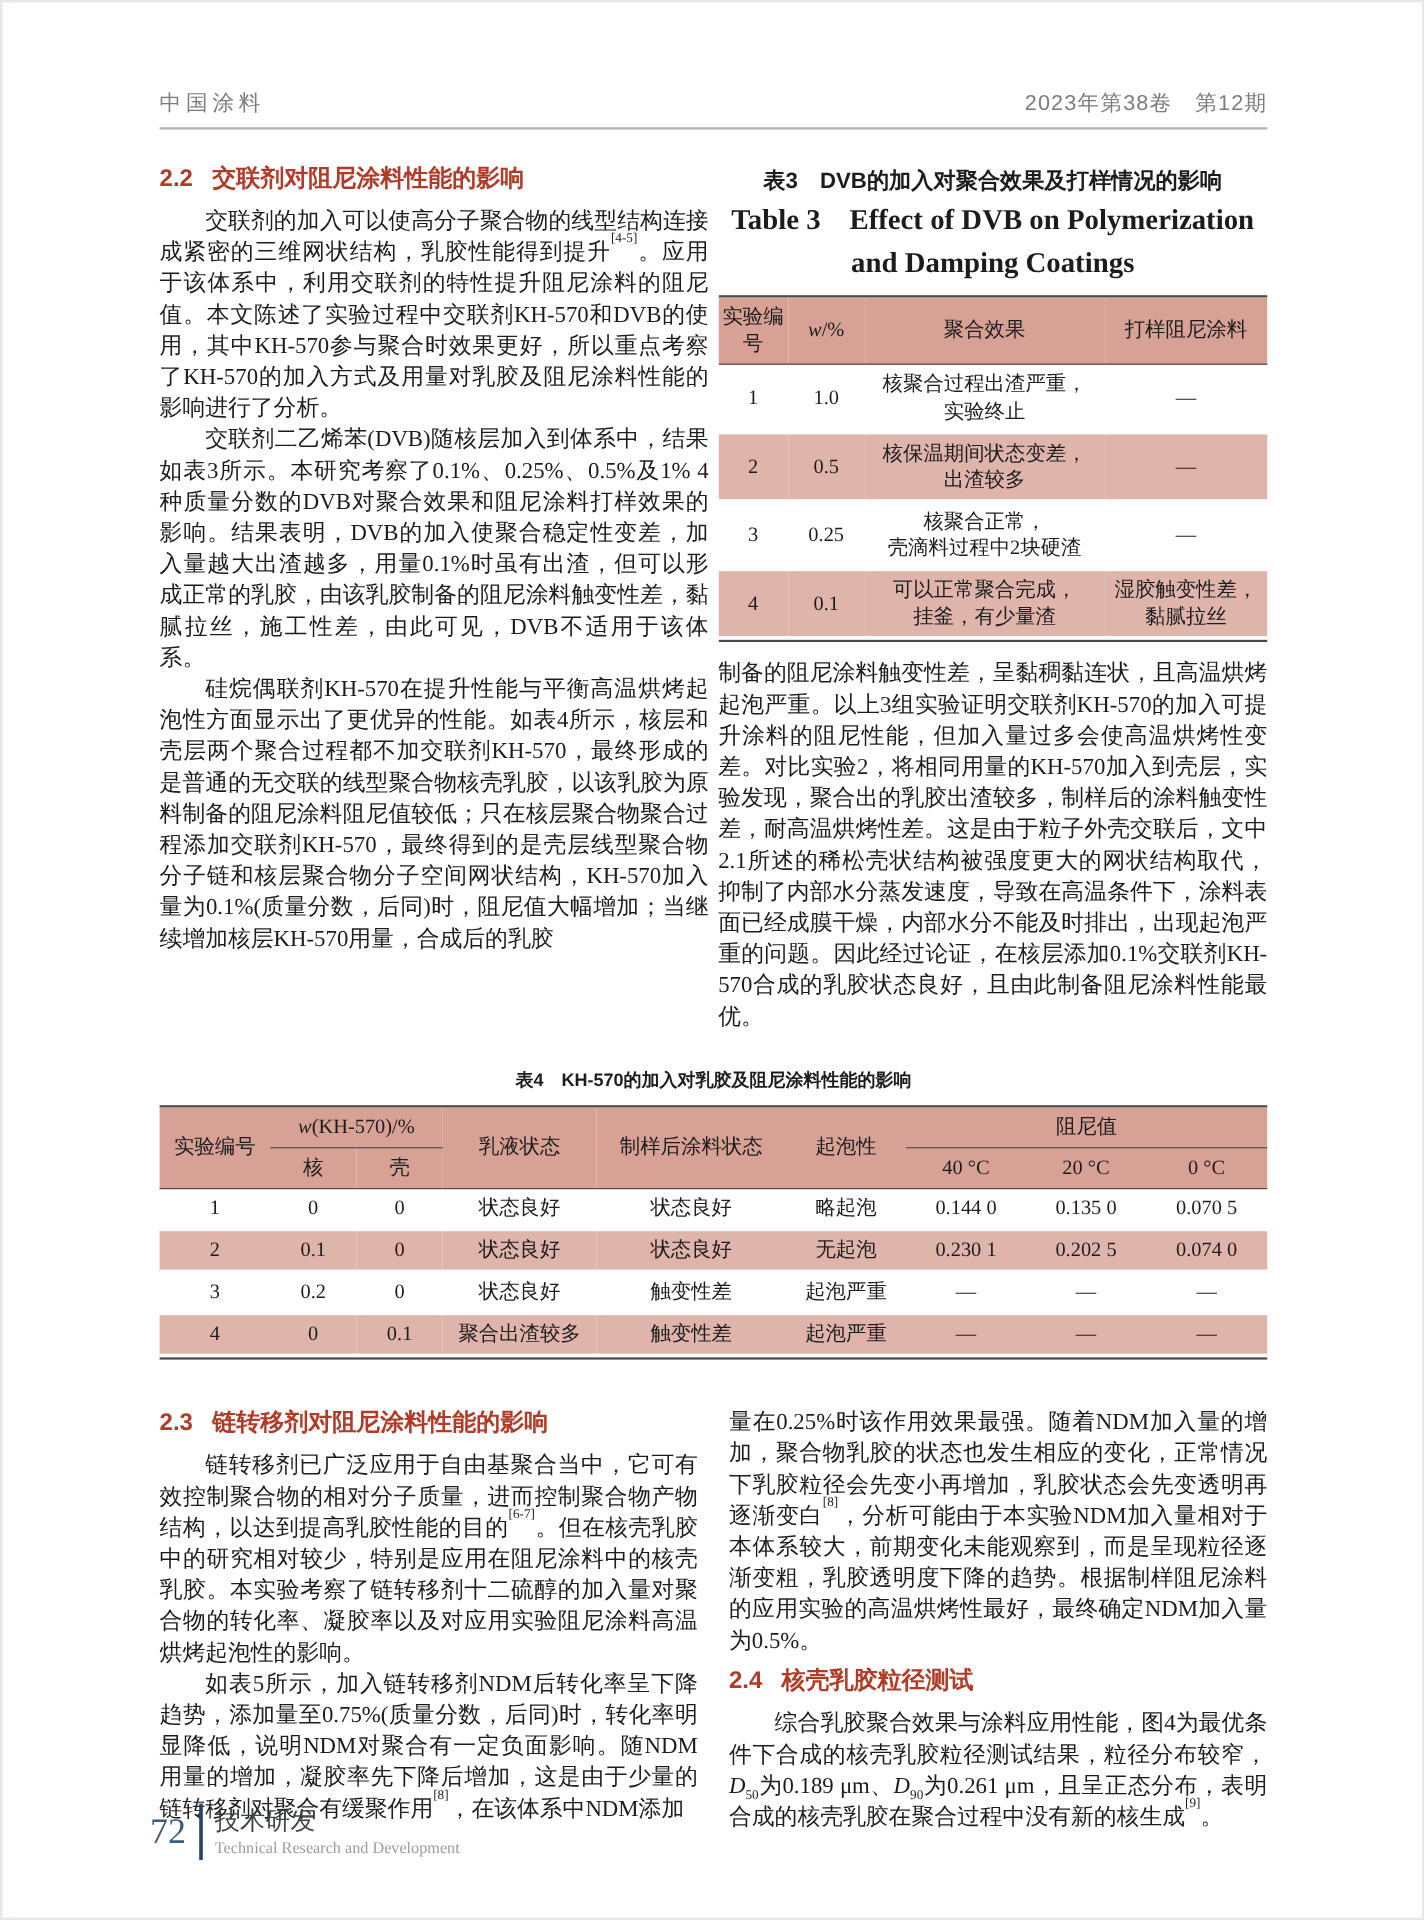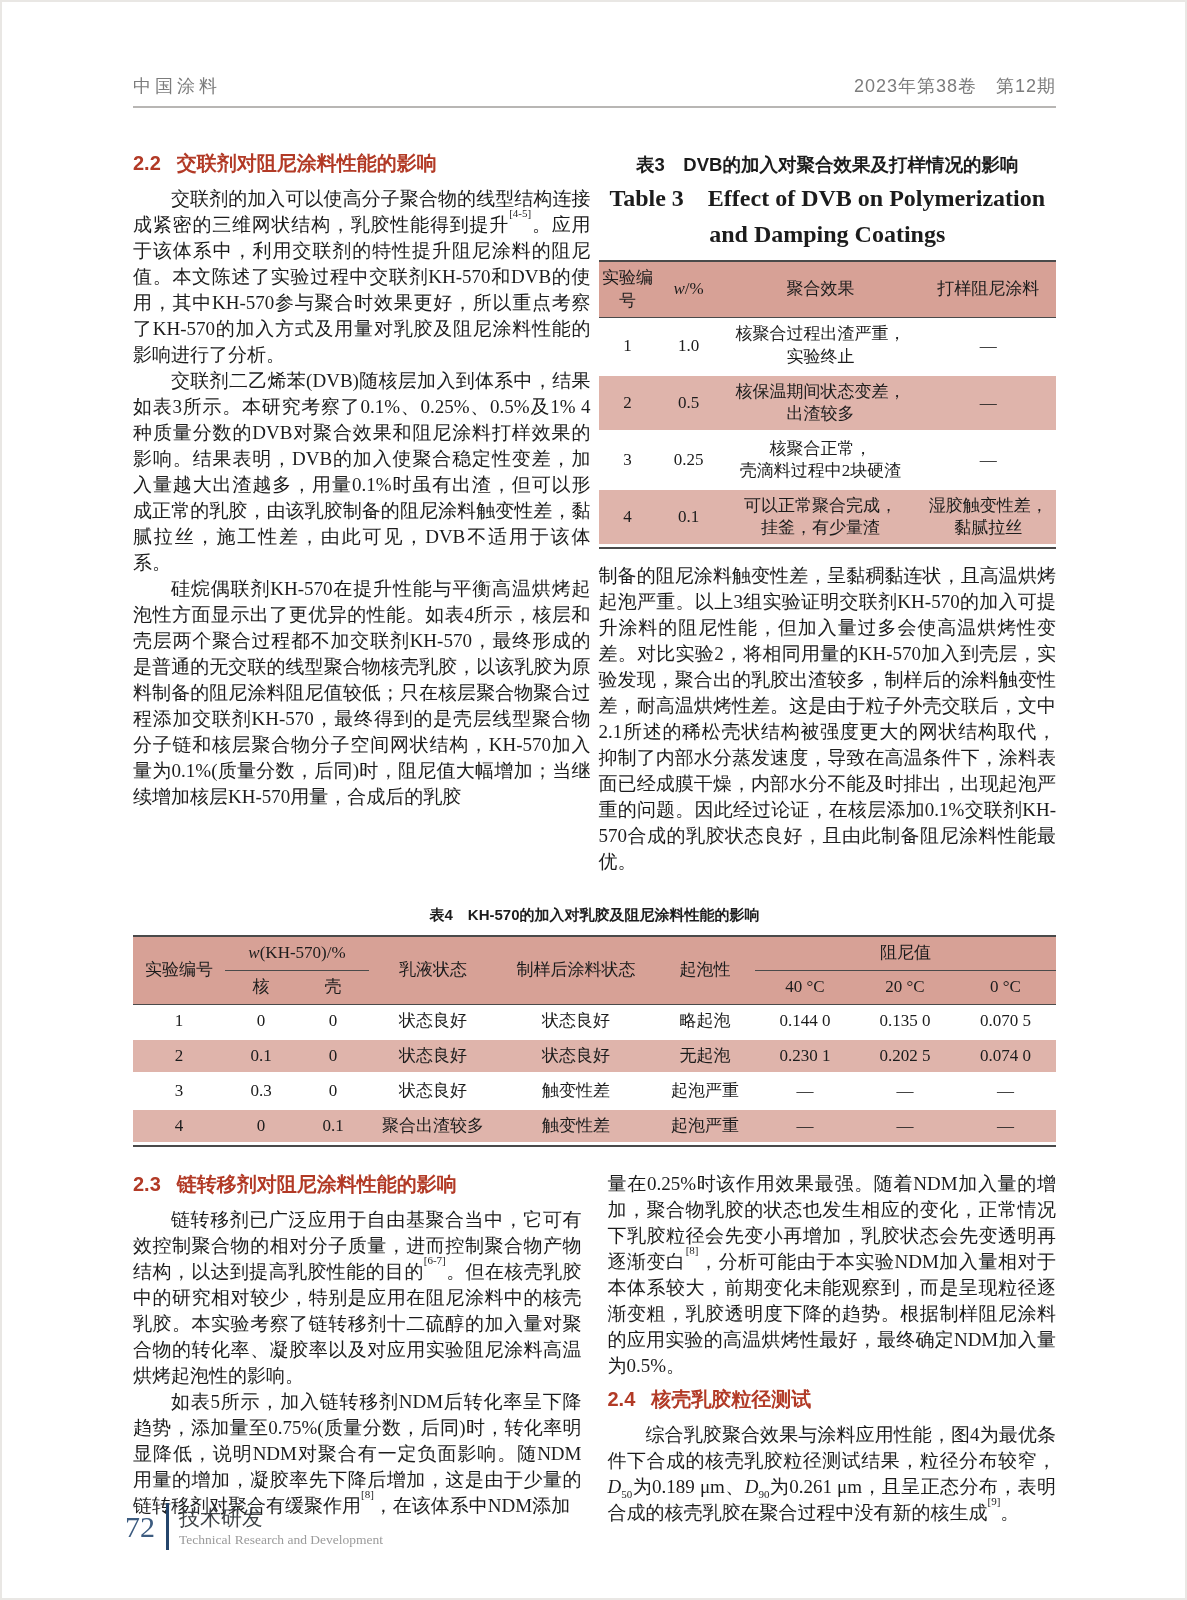--- a/index.html
+++ b/index.html
@@ -15,22 +15,22 @@
   
   .pagehead{
     display:flex;justify-content:space-between;align-items:flex-end;
     font-family:"Liberation Sans","DejaVu Sans",sans-serif;
     color:#7c7c7c;font-size:18px;
     padding-bottom:8px;border-bottom:2px solid #b8b6b4;
   }
   .pagehead .journal{letter-spacing:4px;}
   .pagehead .issue{letter-spacing:1px;}
   
-  .content-top{display:flex;gap:8px;margin-top:42px;}
-  .content-bottom{display:flex;gap:26px;margin-top:24px;}
+  .content-top{display:flex;gap:8px;margin-top:28px;}
+  .content-bottom{display:flex;gap:26px;margin-top:40px;}
   .col{flex:1;min-width:0;}
   
   .sec-heading{
     font-family:"Liberation Sans","DejaVu Sans",sans-serif;
     font-weight:bold;color:#b23a26;font-size:20px;
     margin:0 0 9px 0;line-height:1.35;
   }
   .sec-heading .num{margin-right:16px;}
   
   .para{
@@ -222,21 +222,21 @@
               <td>0</td>
               <td>状态良好</td>
               <td>状态良好</td>
               <td>无起泡</td>
               <td>0.230 1</td>
               <td>0.202 5</td>
               <td>0.074 0</td>
             </tr>
             <tr>
               <td>3</td>
-              <td>0.3</td>
+              <td>0.2</td>
               <td>0</td>
               <td>状态良好</td>
               <td>触变性差</td>
               <td>起泡严重</td>
               <td>—</td>
               <td>—</td>
               <td>—</td>
             </tr>
             <tr>
               <td>4</td>

